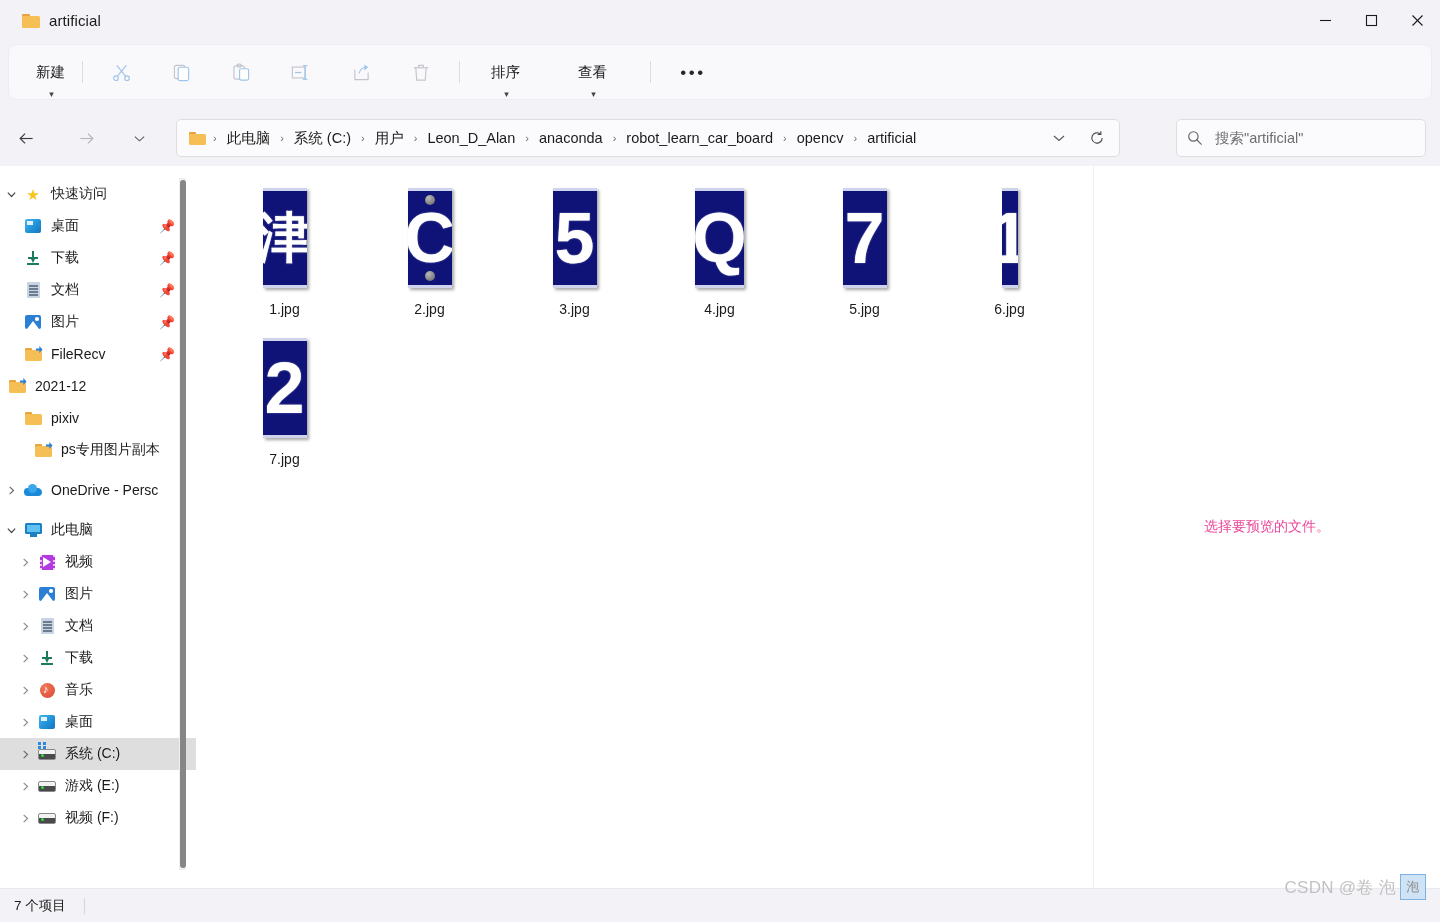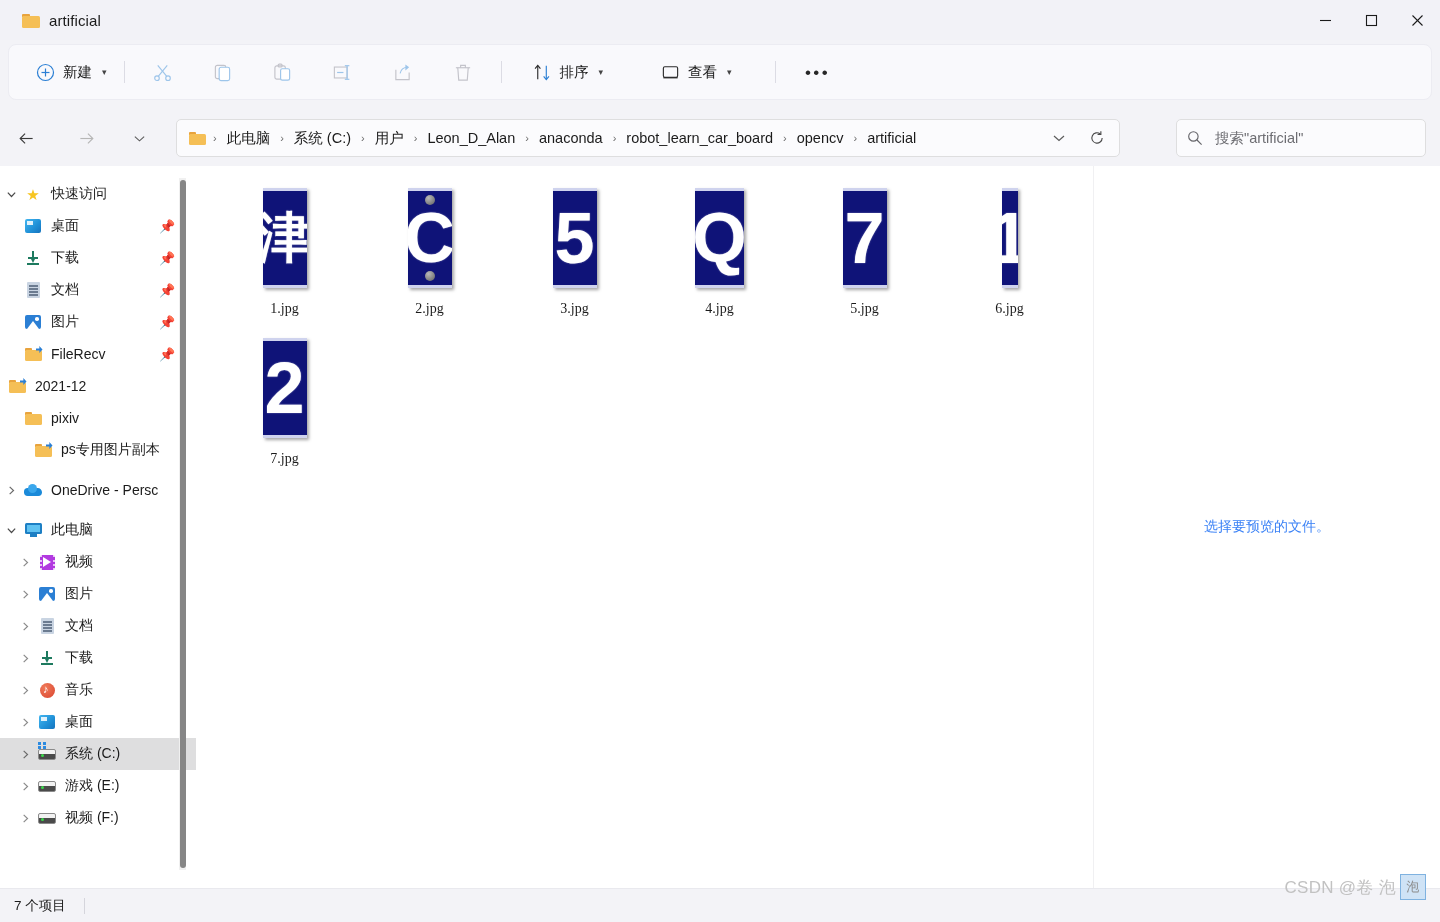--- a/index.html
+++ b/index.html
@@ -54,21 +54,21 @@
     position: absolute; left: 8px; top: 44px; width: 1424px; height: 56px;
     background: #f9f9fc;
     border-radius: 8px;
     display: flex; align-items: center;
     padding-left: 18px;
     border: 1px solid #ececf2;
   }
   .cb-btn {
     height: 34px; display: flex; align-items: center; gap: 8px;
     padding: 0 9px; border-radius: 5px; cursor: default;
-    color: #1b1b1b; font-size: 14.5px; white-space: nowrap;
+    color: #1b1b1b; font-size: 14.5px; white-space: nowrap; flex-direction: column;
   }
   .cb-icon-btn {
     width: 40px; height: 34px; display: flex; align-items: center; justify-content: center;
     border-radius: 5px; margin: 0 10px;
   }
   .cb-sep { width: 1px; height: 22px; background: #dcdce4; margin: 0 8px; }
   .chev { font-size: 9px; color: #444; margin-left: 2px; line-height: 1; }
   .dots { letter-spacing: 2.5px; font-size: 17px; color: #272727; line-height: 1; }
 
   
@@ -221,34 +221,34 @@
   }
   .plate .glyph.cjk { font-family: "DejaVu Sans", "Liberation Sans", sans-serif; font-weight: 700; }
   .plate .rivet {
     position: absolute; left: 50%; transform: translateX(-50%);
     width: 10px; height: 10px; border-radius: 50%;
     background: radial-gradient(circle at 35% 30%, #b9b9b9, #5f5f5f);
   }
   .plate .rivet.top { top: 4px; }
   .plate .rivet.bot { bottom: 4px; }
   .fname {
-    margin-top: 9px; font-size: 14px; color: #1b1b1b; text-align: center; font-family: Liberation Serif, serif;
+    margin-top: 9px; font-size: 14px; color: #1b1b1b; text-align: center;
   }
 
   
   .vdivider {
     position: absolute; left: 1093px; top: 166px; width: 1px; height: 722px;
     background: #f0f0f2;
   }
   .preview {
     position: absolute; left: 1094px; top: 166px; width: 346px; height: 722px;
     background: #ffffff;
     display: flex; align-items: center; justify-content: center;
   }
-  .preview-text { font-size: 14px; color: #3b82f6; }
+  .preview-text { font-size: 14px; color: #ec4899; }
 
   
   .statusbar {
     position: absolute; left: 0; bottom: 0; width: 1440px; height: 34px;
     background: #f3f3f7;
     display: flex; align-items: center;
     border-top: 1px solid #e9e9ee;
   }
   .status-text { font-size: 13.5px; color: #1b1b1b; margin-left: 14px; }
   .status-sep { width: 1px; height: 16px; background: #d5d5dc; margin-left: 18px; }

